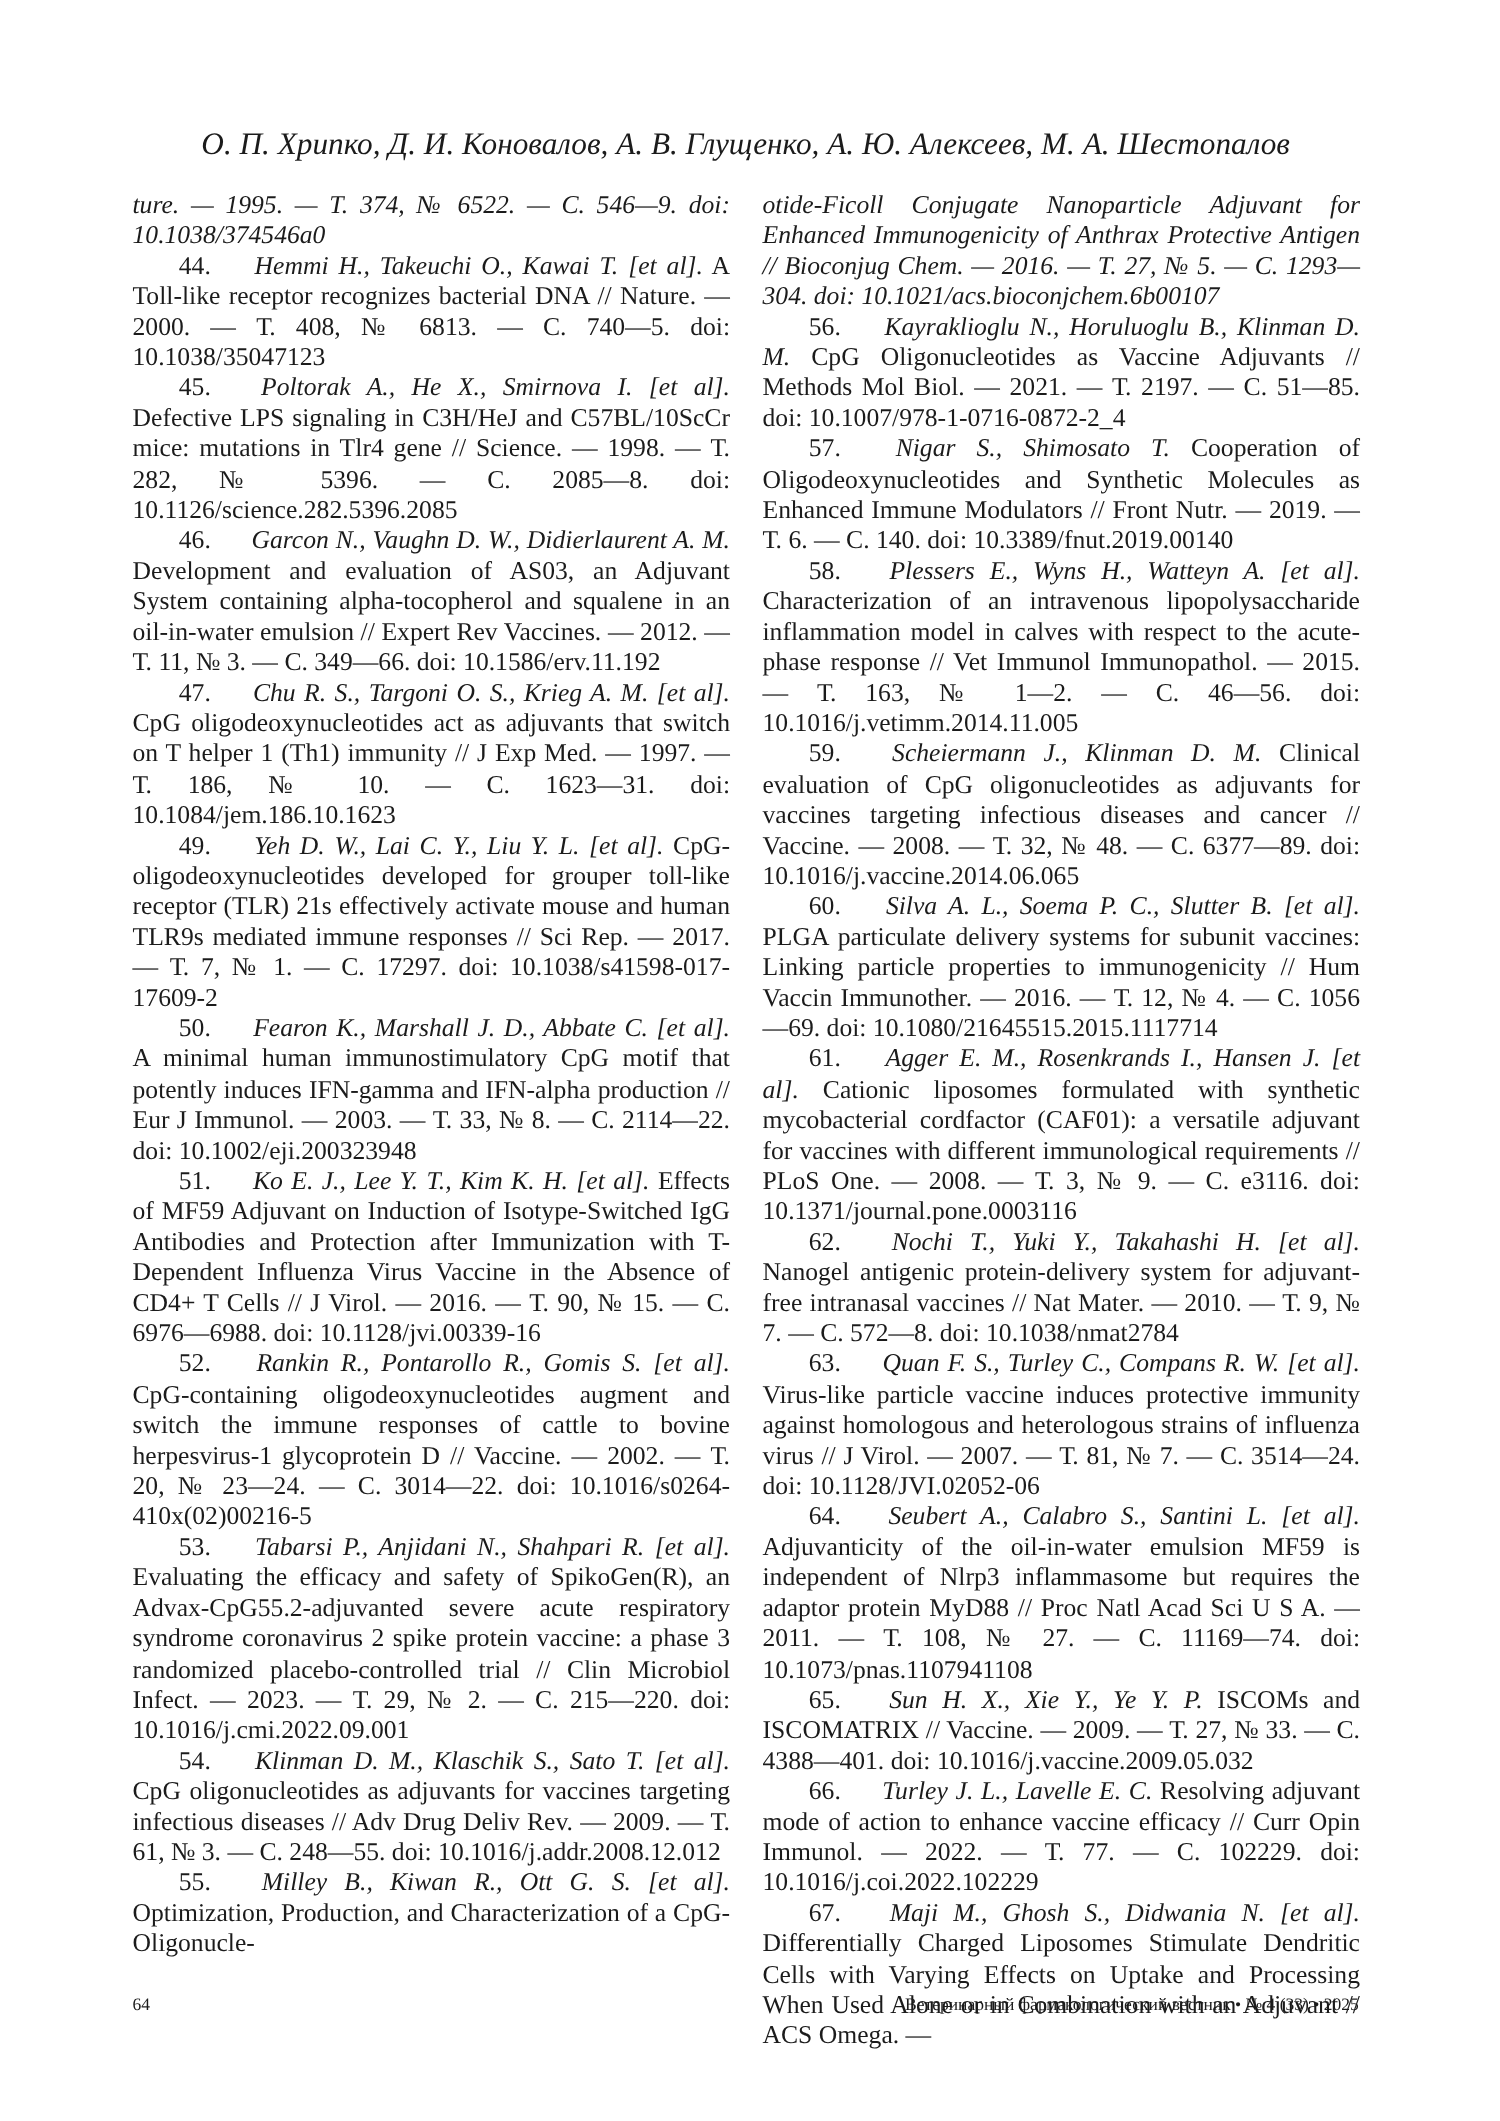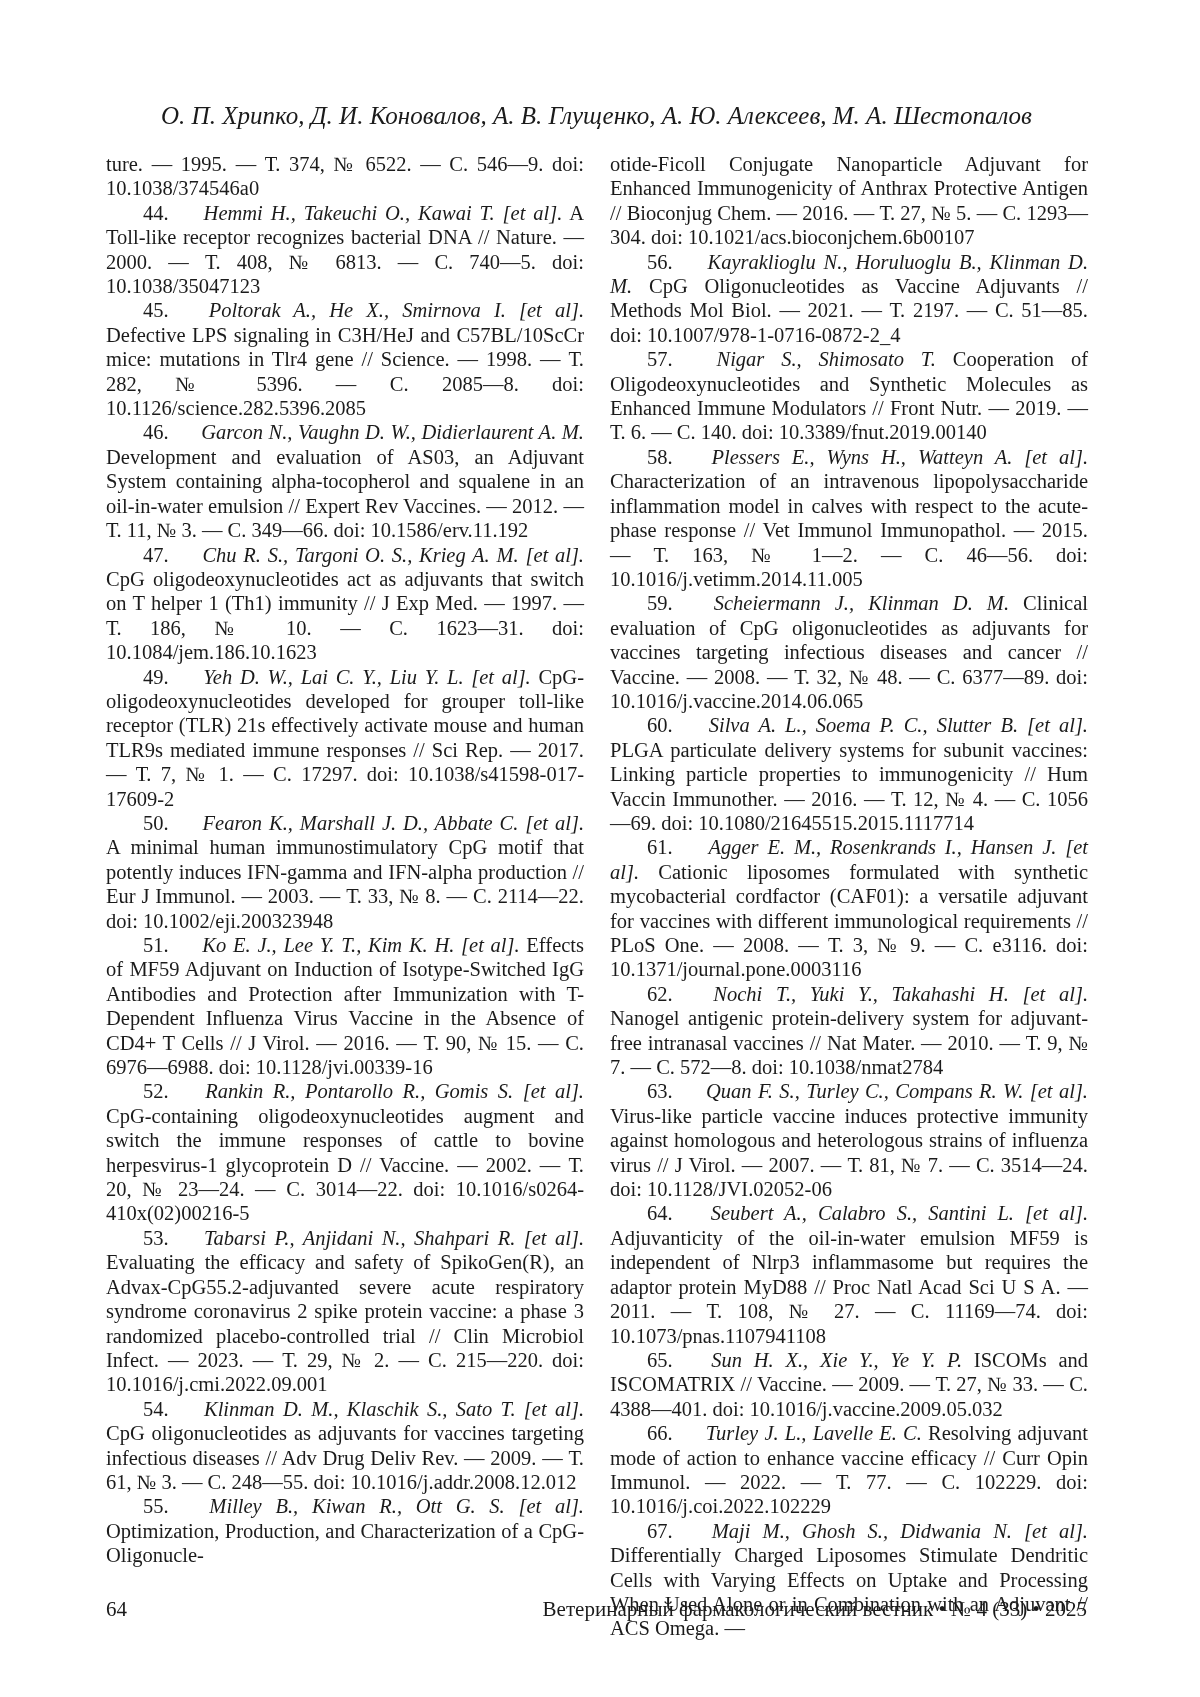--- a/index.html
+++ b/index.html
@@ -36,31 +36,31 @@
     flex: 0 0 478px;
   }
   p.ref {
     margin: 0;
     font-size: 20.5px;
     line-height: 24.4px;
     text-align: justify;
     text-indent: 37px;
     overflow-wrap: break-word;
   }
-  p.ref.cont { text-indent: 0; }
+  p.ref.cont { text-indent: 0; font-style: italic; }
   .it { font-style: italic; margin-left: 27px; }
   .page-footer {
     position: absolute;
     top: 1597px;
     left: 106px;
     width: 981px;
     display: flex;
     justify-content: space-between;
     align-items: baseline;
-    font-size: 21px;
+    font-size: 14px;
   }
 </style>
 </head>
 <body>
 
 <div class="page">
   <div class="authors-header">О. П. Хрипко, Д. И. Коновалов, А. В. Глущенко, А. Ю. Алексеев, М. А. Шестопалов</div>
 
   <div class="columns">
     <div class="col" id="col-left">

